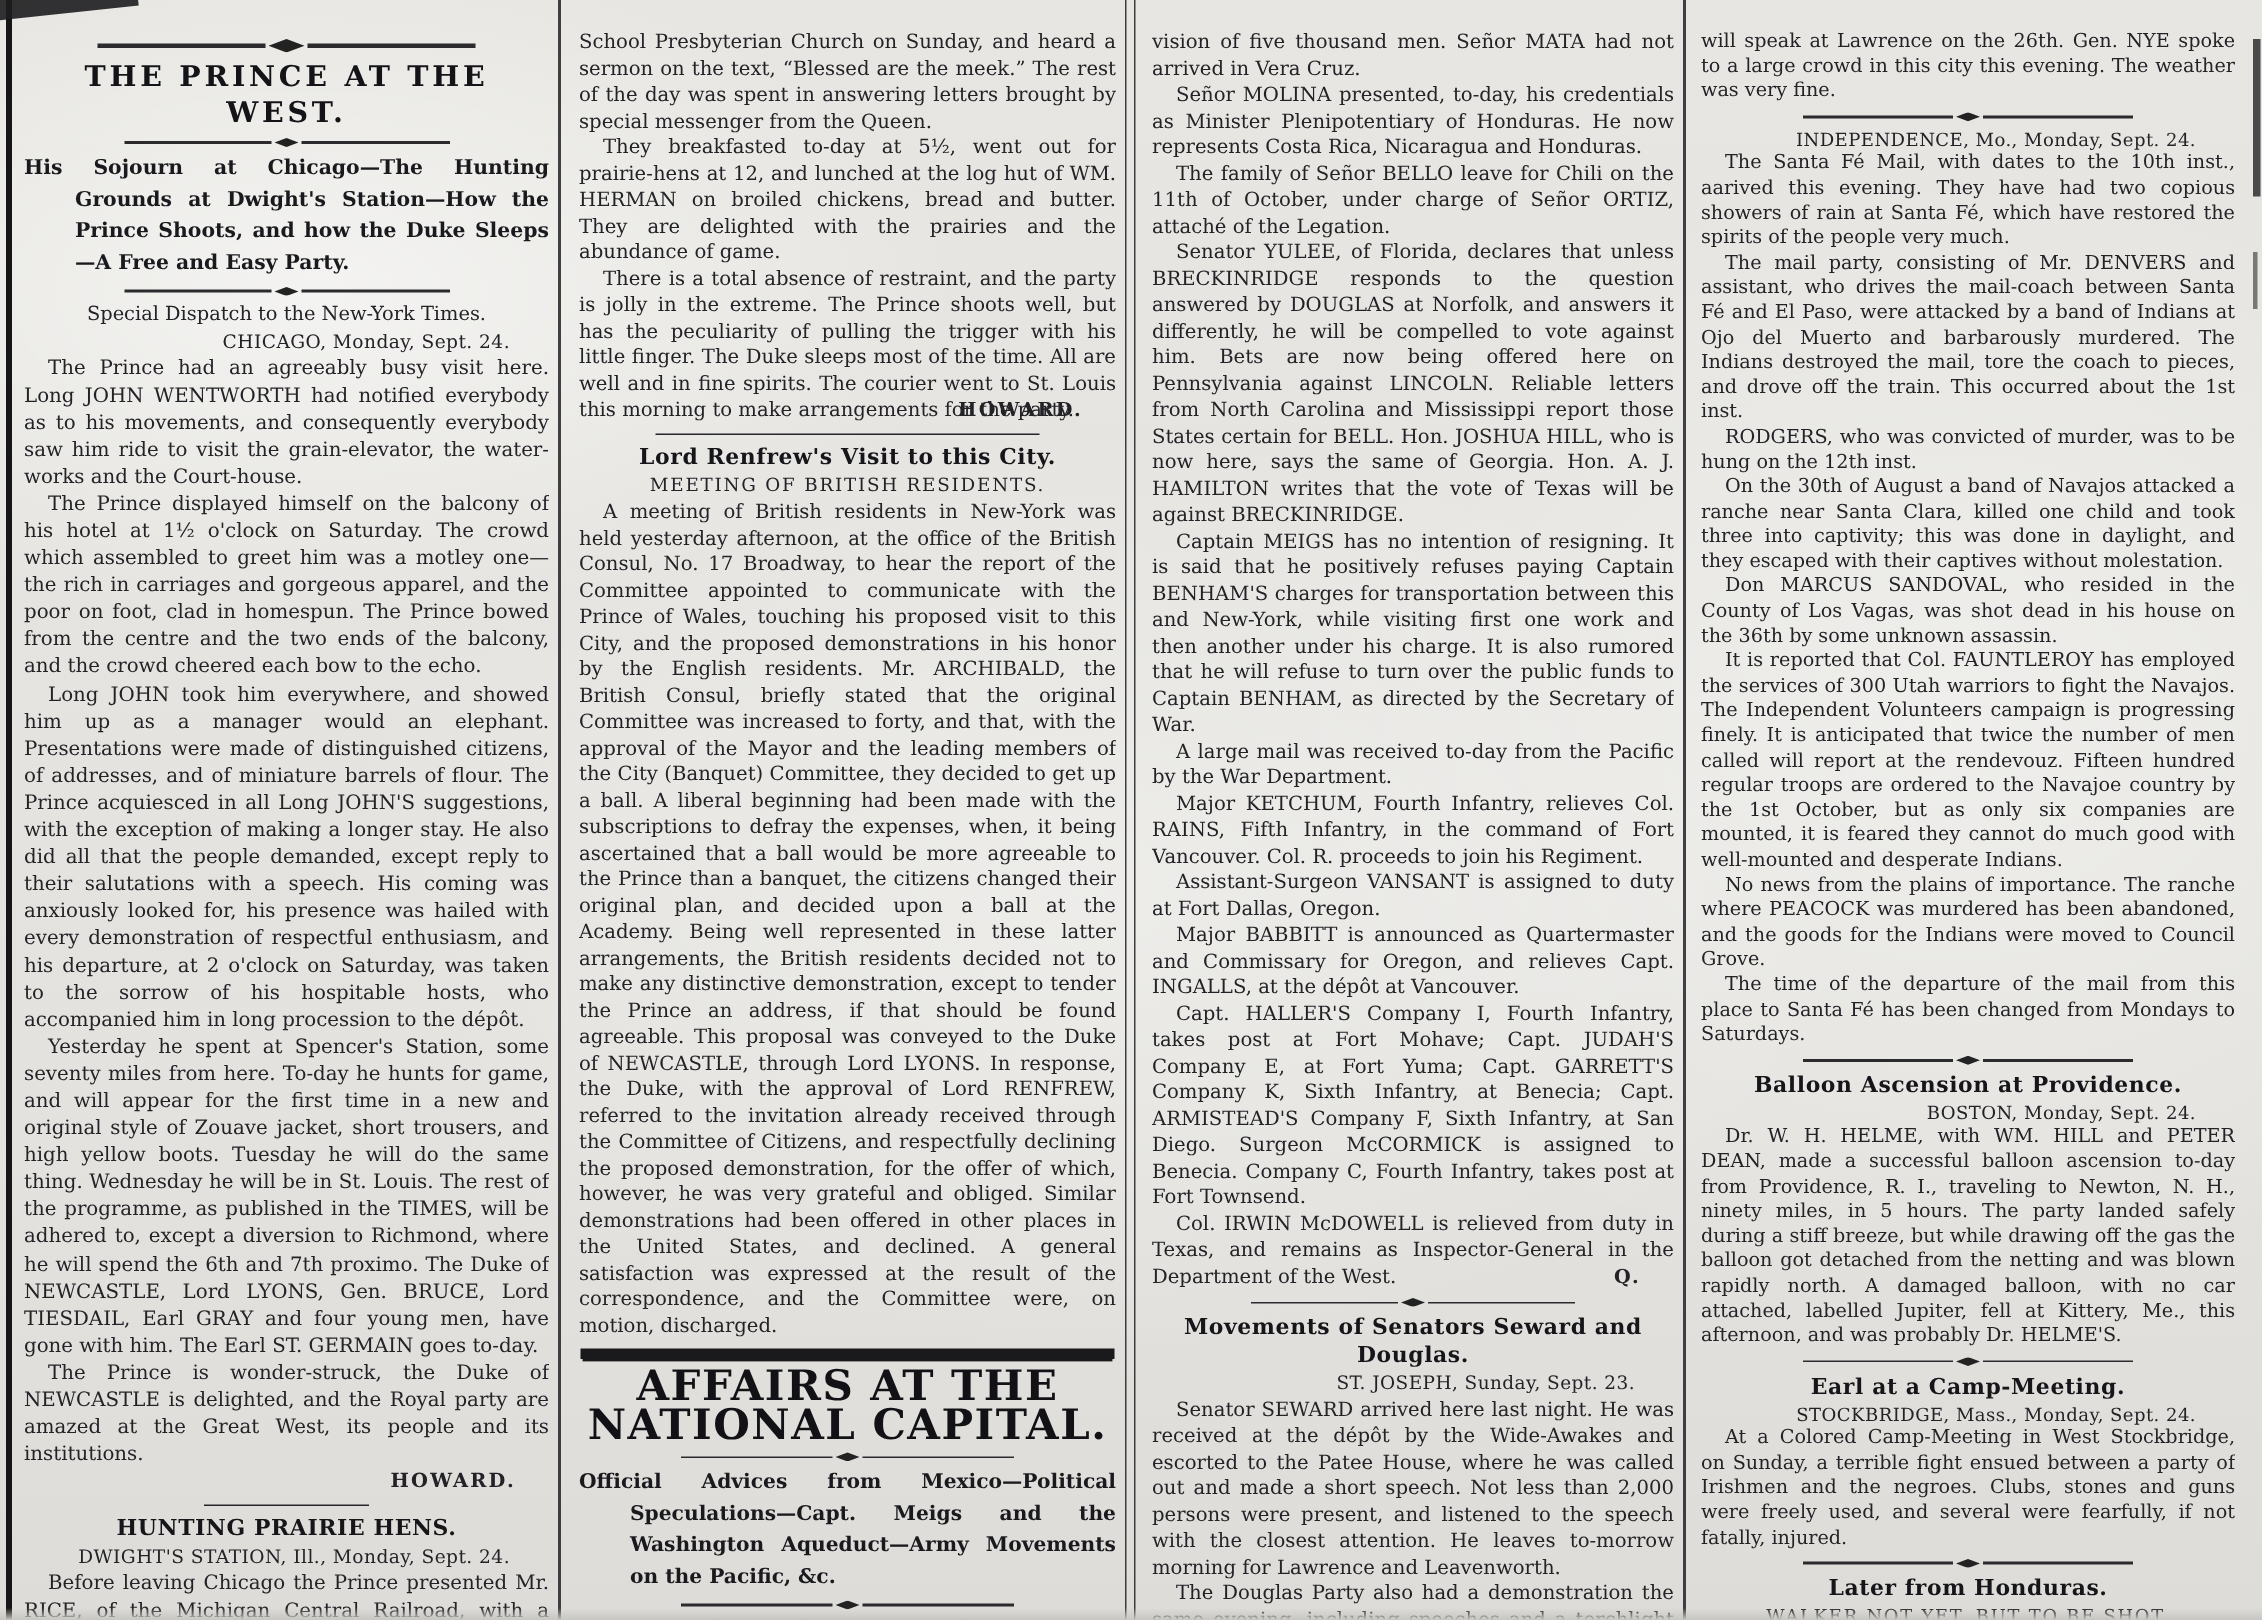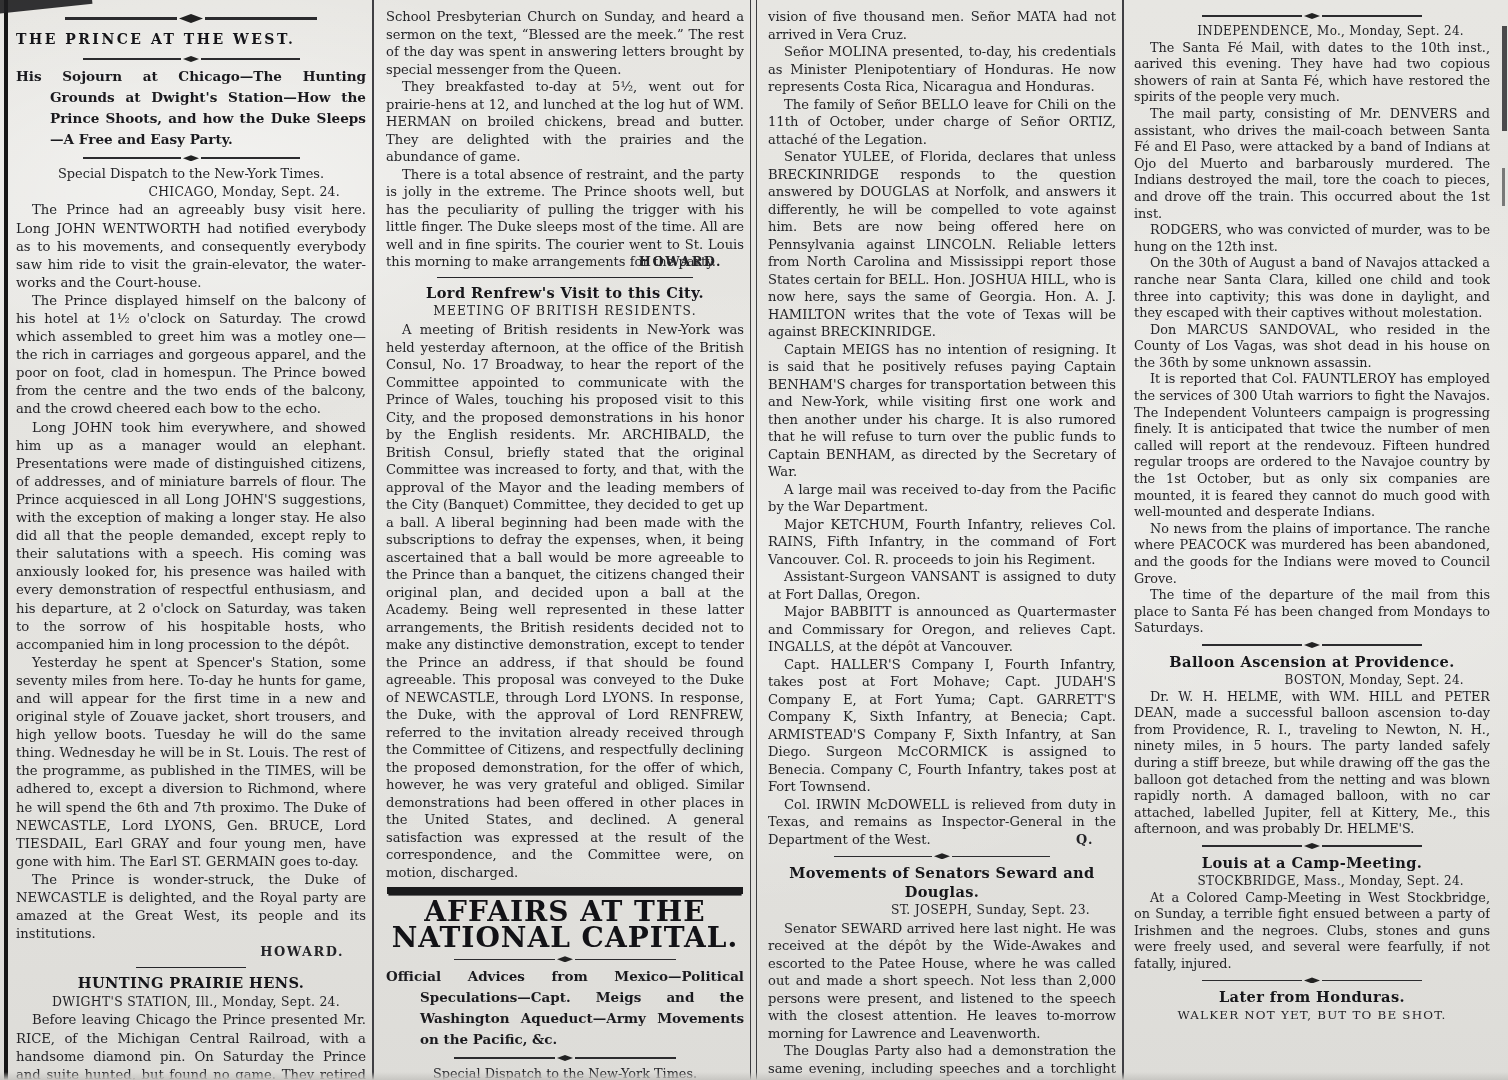--- a/index.html
+++ b/index.html
@@ -6,33 +6,33 @@
   .page{
     position:relative;width:1508px;height:1080px;overflow:hidden;
     background:
       radial-gradient(ellipse 620px 320px at 14% 18%, rgba(255,255,255,.55), transparent 70%),
       radial-gradient(ellipse 700px 420px at 48% 55%, rgba(255,255,255,.35), transparent 75%),
       radial-gradient(ellipse 640px 500px at 86% 45%, rgba(255,255,255,.4), transparent 75%),
       linear-gradient(#e7e6e2,#e3e2de 70%,#dddcd8);
     font-family:"DejaVu Serif","Liberation Serif",serif;
     color:#232327;
   }
-  .col{position:absolute;top:8px;bottom:0;overflow:hidden;text-align:justify;}
+  .col{position:absolute;top:20px;bottom:0;overflow:hidden;text-align:justify;}
   .col-a{left:16px;width:350px;font-size:13.2px;line-height:18.1px;}
   .col-b{left:386px;width:358px;font-size:13.1px;line-height:17.5px;}
   .col-c{left:768px;width:348px;font-size:13.1px;line-height:17.5px;}
   .col-d{left:1134px;width:356px;font-size:12.8px;line-height:16.6px;}
   .blk{margin:0;}
   .para{text-indent:16px;}
   .para-cont{text-indent:0;}
   .credit{text-align:center;font-weight:400;margin-top:2px;font-size:.98em;}
   .dateline{text-align:right;padding-right:26px;font-weight:400;font-size:.94em;letter-spacing:.3px;}
   .byline,.byline-overlap{text-align:right;padding-right:22px;font-weight:700;letter-spacing:1.5px;font-size:.98em;}
   .byline-overlap{margin-top:-1.34em;}
-  .heading-lg{font-weight:700;font-size:14px;line-height:24px;letter-spacing:2.5px;margin:1px 0 2px;color:#141418;}
+  .heading-lg{text-align:center;font-weight:700;font-size:19px;line-height:24px;letter-spacing:2.5px;margin:1px 0 2px;color:#141418;}
   .heading-xl{text-align:center;font-weight:700;font-size:28px;line-height:26px;letter-spacing:1px;margin:3px 0 2px;color:#121216;}
   .heading-md{text-align:center;font-weight:700;font-size:14.6px;line-height:19px;letter-spacing:.4px;margin:3px 0 1px;color:#16161a;}
   .subhead{font-weight:700;font-size:1.03em;line-height:1.55;padding-left:34px;text-indent:-34px;margin:2px 0;color:#1a1a1e;}
   .subhead-caps{text-align:center;font-weight:400;font-size:.93em;letter-spacing:1.2px;margin:1px 0;}
   .rule,.rule-wide{border-top:1.6px solid #26262a;width:110px;margin:6px auto 5px;}
   .rule-wide{width:256px;border-top-width:1.3px;}
   .bar{height:7px;background:#1a1a1c;margin:6px 1px 5px;box-shadow:0 3px 0 -1.4px #1a1a1c;}
   .ornament,.ornament-bold{display:flex;align-items:center;width:62%;margin:5px auto 4px;}
   .orn-line{flex:1;height:1.6px;background:#2b2b2e;}
   .orn-diamond{width:16px;height:6px;margin:0 2px;background:#222;clip-path:polygon(0 50%,50% 0,100% 50%,50% 100%);}
@@ -133,20 +133,21 @@
         <span class="orn-line"></span>
         <span class="orn-diamond"></span>
         <span class="orn-line"></span>
       </div>
       <div class="blk heading-md">Movements of Senators Seward and Douglas.</div>
       <div class="blk dateline">ST. JOSEPH, Sunday, Sept. 23.</div>
       <div class="blk para">Senator SEWARD arrived here last night. He was received at the dépôt by the Wide-Awakes and escorted to the Patee House, where he was called out and made a short speech. Not less than 2,000 persons were present, and listened to the speech with the closest attention. He leaves to-morrow morning for Lawrence and Leavenworth.</div>
       <div class="blk para">The Douglas Party also had a demonstration the same evening, including speeches and a torchlight procession.</div>
     </div>
   <div class="col col-d">
+      <div class="blk para-cont">will speak at Lawrence on the 26th. Gen. NYE spoke to a large crowd in this city this evening. The weather was very fine.</div>
       <div class="blk ornament">
         <span class="orn-line"></span>
         <span class="orn-diamond"></span>
         <span class="orn-line"></span>
       </div>
       <div class="blk dateline">INDEPENDENCE, Mo., Monday, Sept. 24.</div>
       <div class="blk para">The Santa Fé Mail, with dates to the 10th inst., aarived this evening. They have had two copious showers of rain at Santa Fé, which have restored the spirits of the people very much.</div>
       <div class="blk para">The mail party, consisting of Mr. DENVERS and assistant, who drives the mail-coach between Santa Fé and El Paso, were attacked by a band of Indians at Ojo del Muerto and barbarously murdered. The Indians destroyed the mail, tore the coach to pieces, and drove off the train. This occurred about the 1st inst.</div>
       <div class="blk para">RODGERS, who was convicted of murder, was to be hung on the 12th inst.</div>
       <div class="blk para">On the 30th of August a band of Navajos attacked a ranche near Santa Clara, killed one child and took three into captivity; this was done in daylight, and they escaped with their captives without molestation.</div>
@@ -160,21 +161,21 @@
         <span class="orn-line"></span>
       </div>
       <div class="blk heading-md">Balloon Ascension at Providence.</div>
       <div class="blk dateline">BOSTON, Monday, Sept. 24.</div>
       <div class="blk para">Dr. W. H. HELME, with WM. HILL and PETER DEAN, made a successful balloon ascension to-day from Providence, R. I., traveling to Newton, N. H., ninety miles, in 5 hours. The party landed safely during a stiff breeze, but while drawing off the gas the balloon got detached from the netting and was blown rapidly north. A damaged balloon, with no car attached, labelled Jupiter, fell at Kittery, Me., this afternoon, and was probably Dr. HELME'S.</div>
       <div class="blk ornament">
         <span class="orn-line"></span>
         <span class="orn-diamond"></span>
         <span class="orn-line"></span>
       </div>
-      <div class="blk heading-md">Louis at a Camp-Meeting.</div>
+      <div class="blk heading-md">Earl at a Camp-Meeting.</div>
       <div class="blk dateline">STOCKBRIDGE, Mass., Monday, Sept. 24.</div>
       <div class="blk para">At a Colored Camp-Meeting in West Stockbridge, on Sunday, a terrible fight ensued between a party of Irishmen and the negroes. Clubs, stones and guns were freely used, and several were fearfully, if not fatally, injured.</div>
       <div class="blk ornament">
         <span class="orn-line"></span>
         <span class="orn-diamond"></span>
         <span class="orn-line"></span>
       </div>
       <div class="blk heading-md">Later from Honduras.</div>
       <div class="blk subhead-caps">WALKER NOT YET, BUT TO BE SHOT.</div>
     </div>

